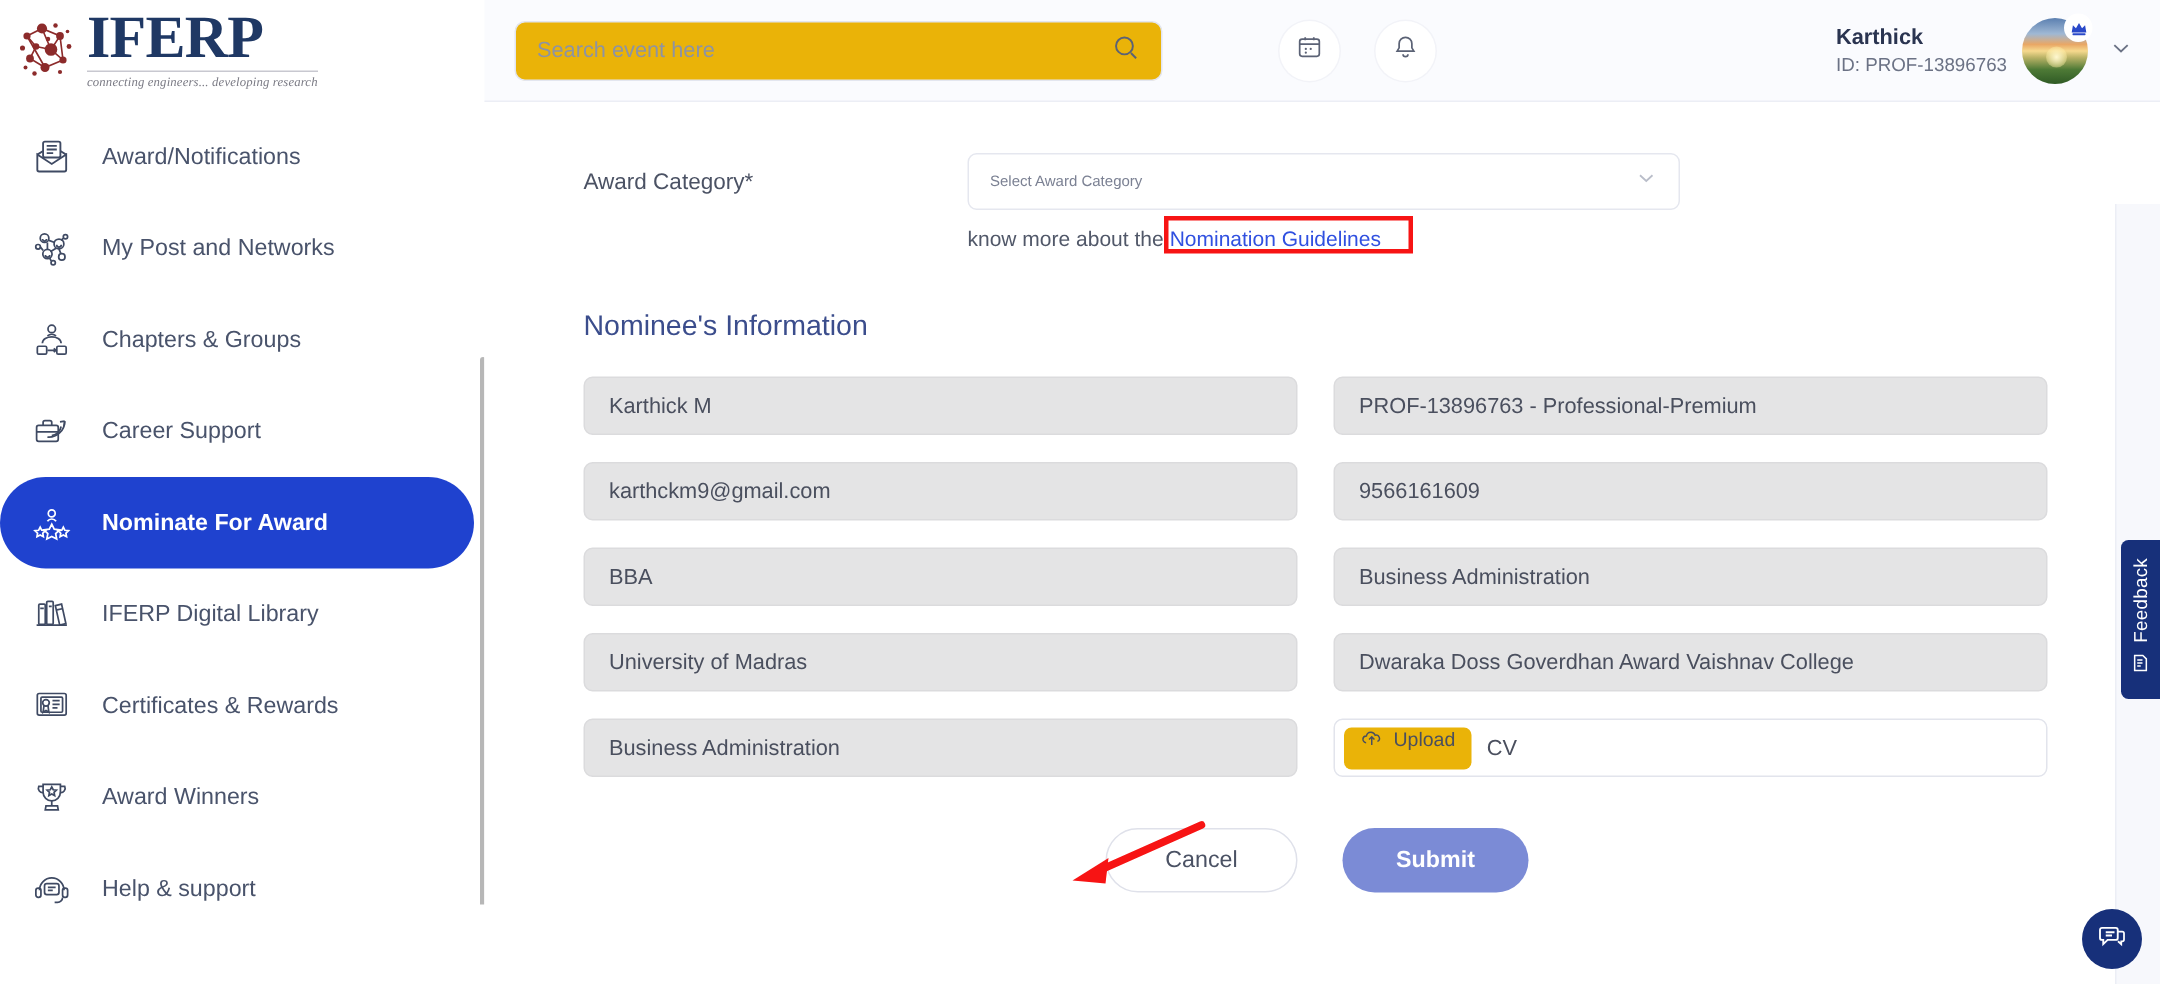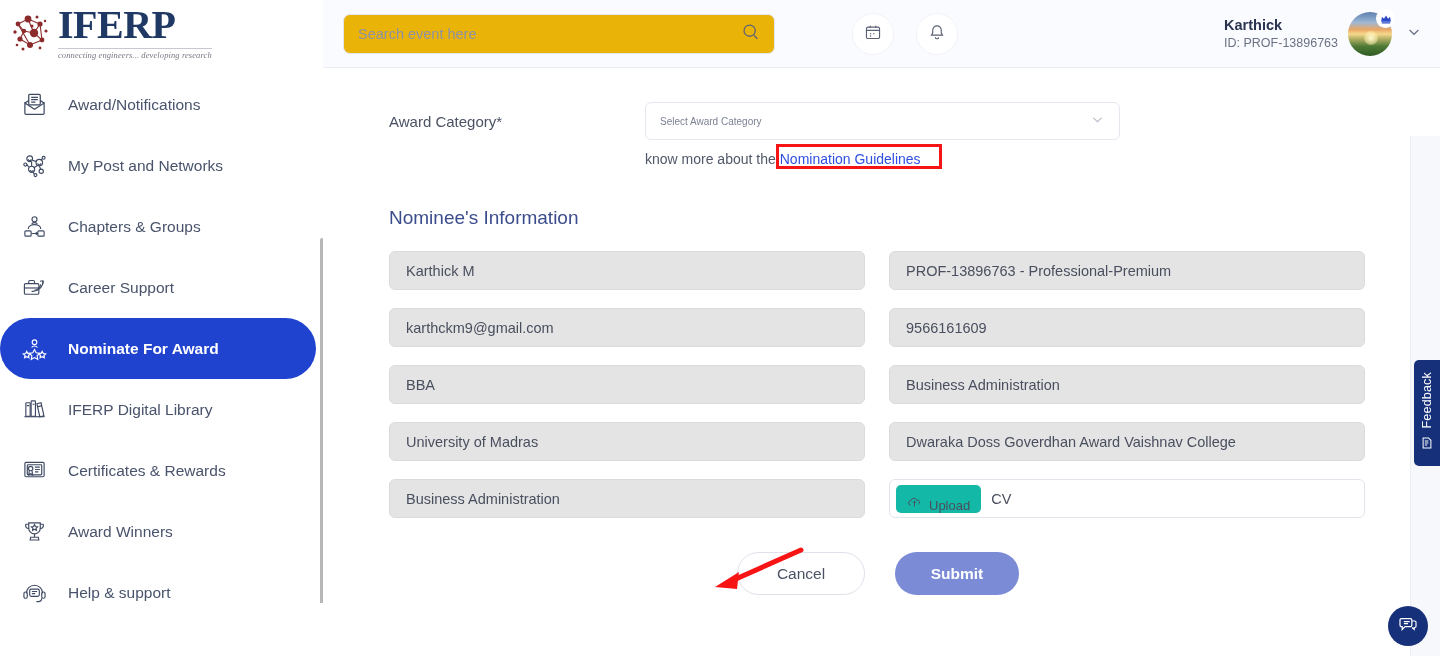--- a/index.html
+++ b/index.html
@@ -216,23 +216,23 @@
     color: #4a4f5e;
   }
   .field.upload-field {
     background: #ffffff;
     border: 1px solid #e2e4ec;
     padding: 0 0 0 6px;
     gap: 10px;
   }
   .upload-btn {
     height: 28px;
-    background: #14b8a6;
+    background: #eab308;
     border-radius: 5px;
-    display: flex; align-items: flex-end; gap: 7px;
+    display: flex; align-items: flex-start; gap: 7px;
     padding: 0 11px;
     font-size: 13px; color: #4a4f5e;
     cursor: pointer;
   }
   .upload-name { font-size: 14.5px; color: #4a4f5e; }
 
   .btn-row {
     margin-top: 34px;
     display: flex; align-items: center; gap: 30px;
     padding-left: 348px;

